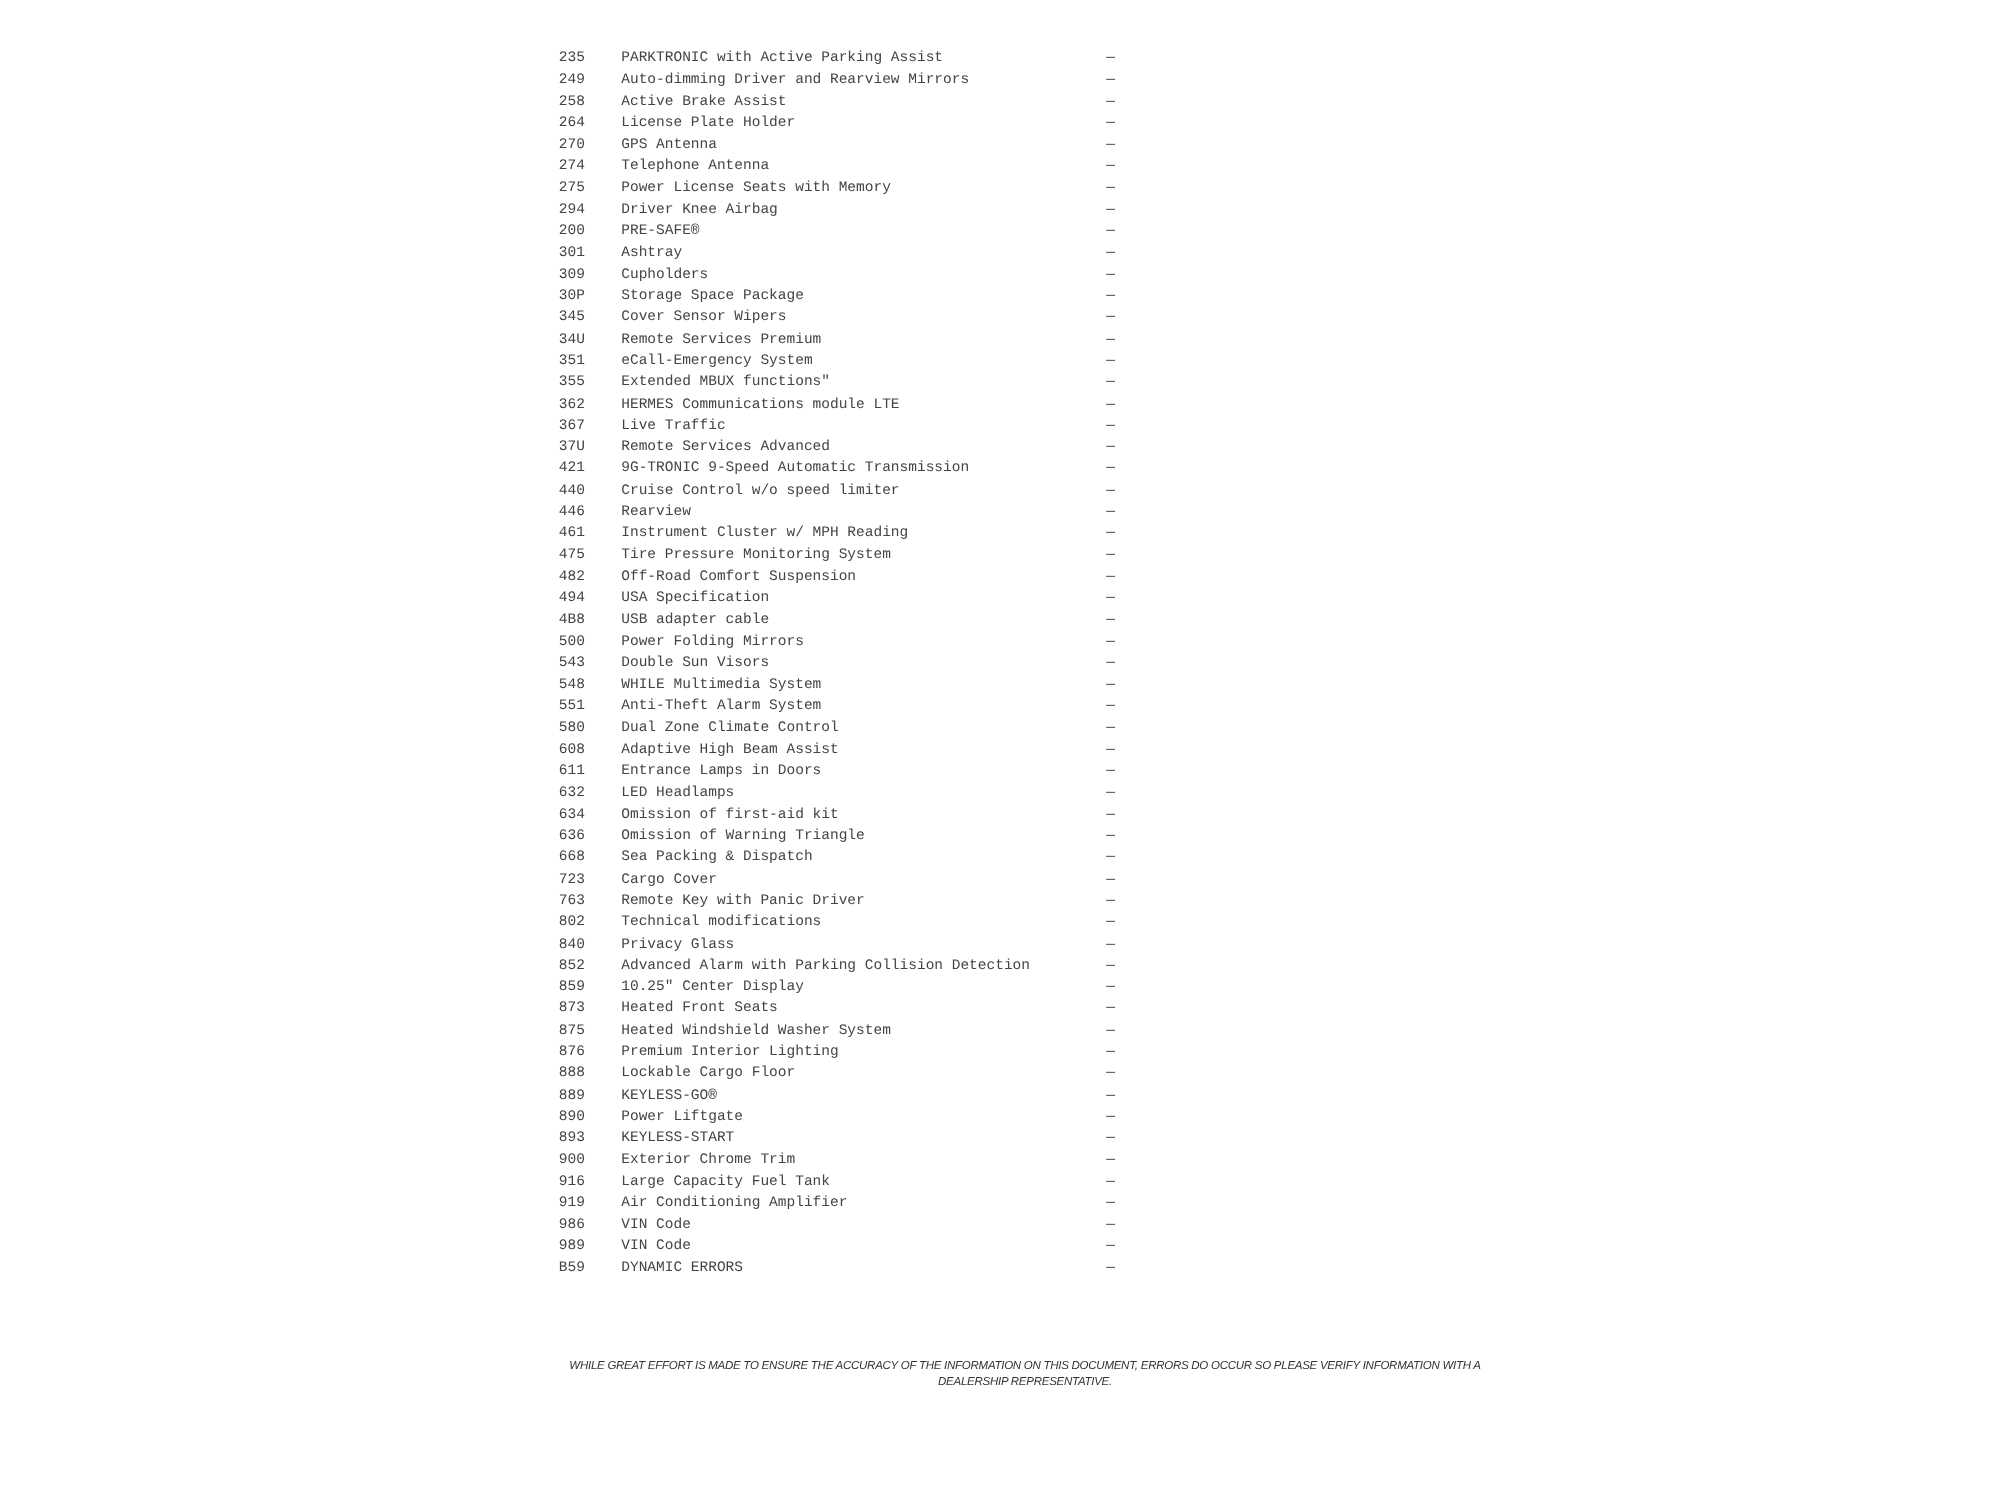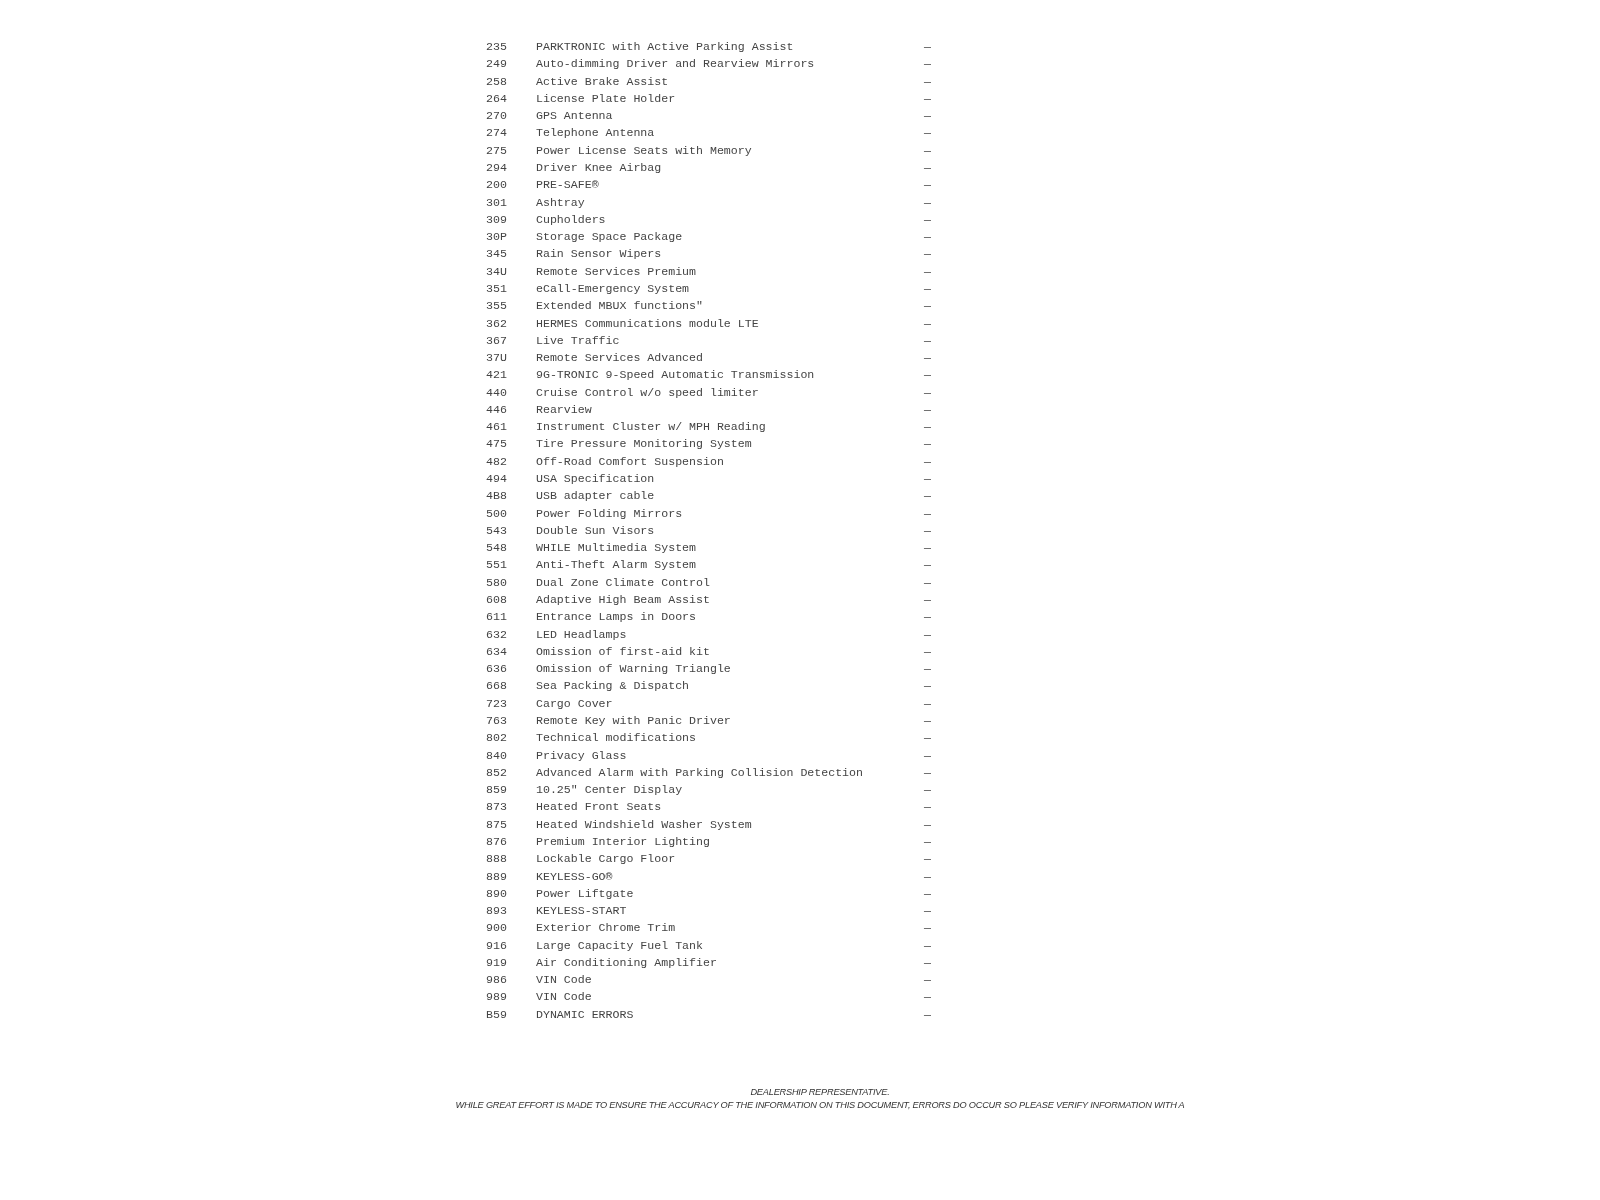--- a/index.html
+++ b/index.html
@@ -1,18 +1,18 @@
 <!DOCTYPE html>
 <html><head>
 <meta charset="utf-8">
 <style>
   html, body { margin: 0; padding: 0; background: #ffffff; }
   body { width: 1600px; height: 1200px; position: relative; overflow: hidden; }
   .page { position: absolute; left: 0; top: 0; width: 1600px; height: 1200px; background: #fff; }
-  .options-list { position: absolute; left: 447px; top: 38px; width: 460px; margin-left: 39px; }
+  .options-list { position: absolute; left: 447px; top: 38px; width: 460px; }
   .option-row {
     position: relative; height: 17.29px; line-height: 17.29px;
     font-family: "Liberation Mono", "DejaVu Sans Mono", monospace;
     font-size: 11.6px; color: #444;
   }
   .option-code { position: absolute; left: 0; top: 0; }
   .option-label { position: absolute; left: 50px; top: 0; white-space: nowrap; }
   .option-dash { position: absolute; left: 438px; top: 0; }
   .disclaimer {
     position: absolute; left: 440px; top: 1086px; width: 760px;
@@ -81,21 +81,21 @@
         <span class="option-label">Cupholders</span>
         <span class="option-dash">—</span>
       </div>
       <div class="option-row">
         <span class="option-code">30P</span>
         <span class="option-label">Storage Space Package</span>
         <span class="option-dash">—</span>
       </div>
       <div class="option-row">
         <span class="option-code">345</span>
-        <span class="option-label">Rain Sensor Wipers</span>
+        <span class="option-label">Cover Sensor Wipers</span>
         <span class="option-dash">—</span>
       </div>
       <div class="option-row">
         <span class="option-code">34U</span>
         <span class="option-label">Remote Services Premium</span>
         <span class="option-dash">—</span>
       </div>
       <div class="option-row">
         <span class="option-code">351</span>
         <span class="option-label">eCall-Emergency System</span>
@@ -307,16 +307,16 @@
         <span class="option-dash">—</span>
       </div>
       <div class="option-row">
         <span class="option-code">B59</span>
         <span class="option-label">DYNAMIC ERRORS</span>
         <span class="option-dash">—</span>
       </div>
     </div>
 
   <div class="disclaimer">
+    <div>WHILE GREAT EFFORT IS MADE TO ENSURE THE ACCURACY OF THE INFORMATION ON THIS DOCUMENT, ERRORS DO OCCUR SO PLEASE VERIFY INFORMATION WITH A</div>
     <div>DEALERSHIP REPRESENTATIVE.</div>
-    <div>WHILE GREAT EFFORT IS MADE TO ENSURE THE ACCURACY OF THE INFORMATION ON THIS DOCUMENT, ERRORS DO OCCUR SO PLEASE VERIFY INFORMATION WITH A</div>
   </div>
 </div>
 
 </body></html>

